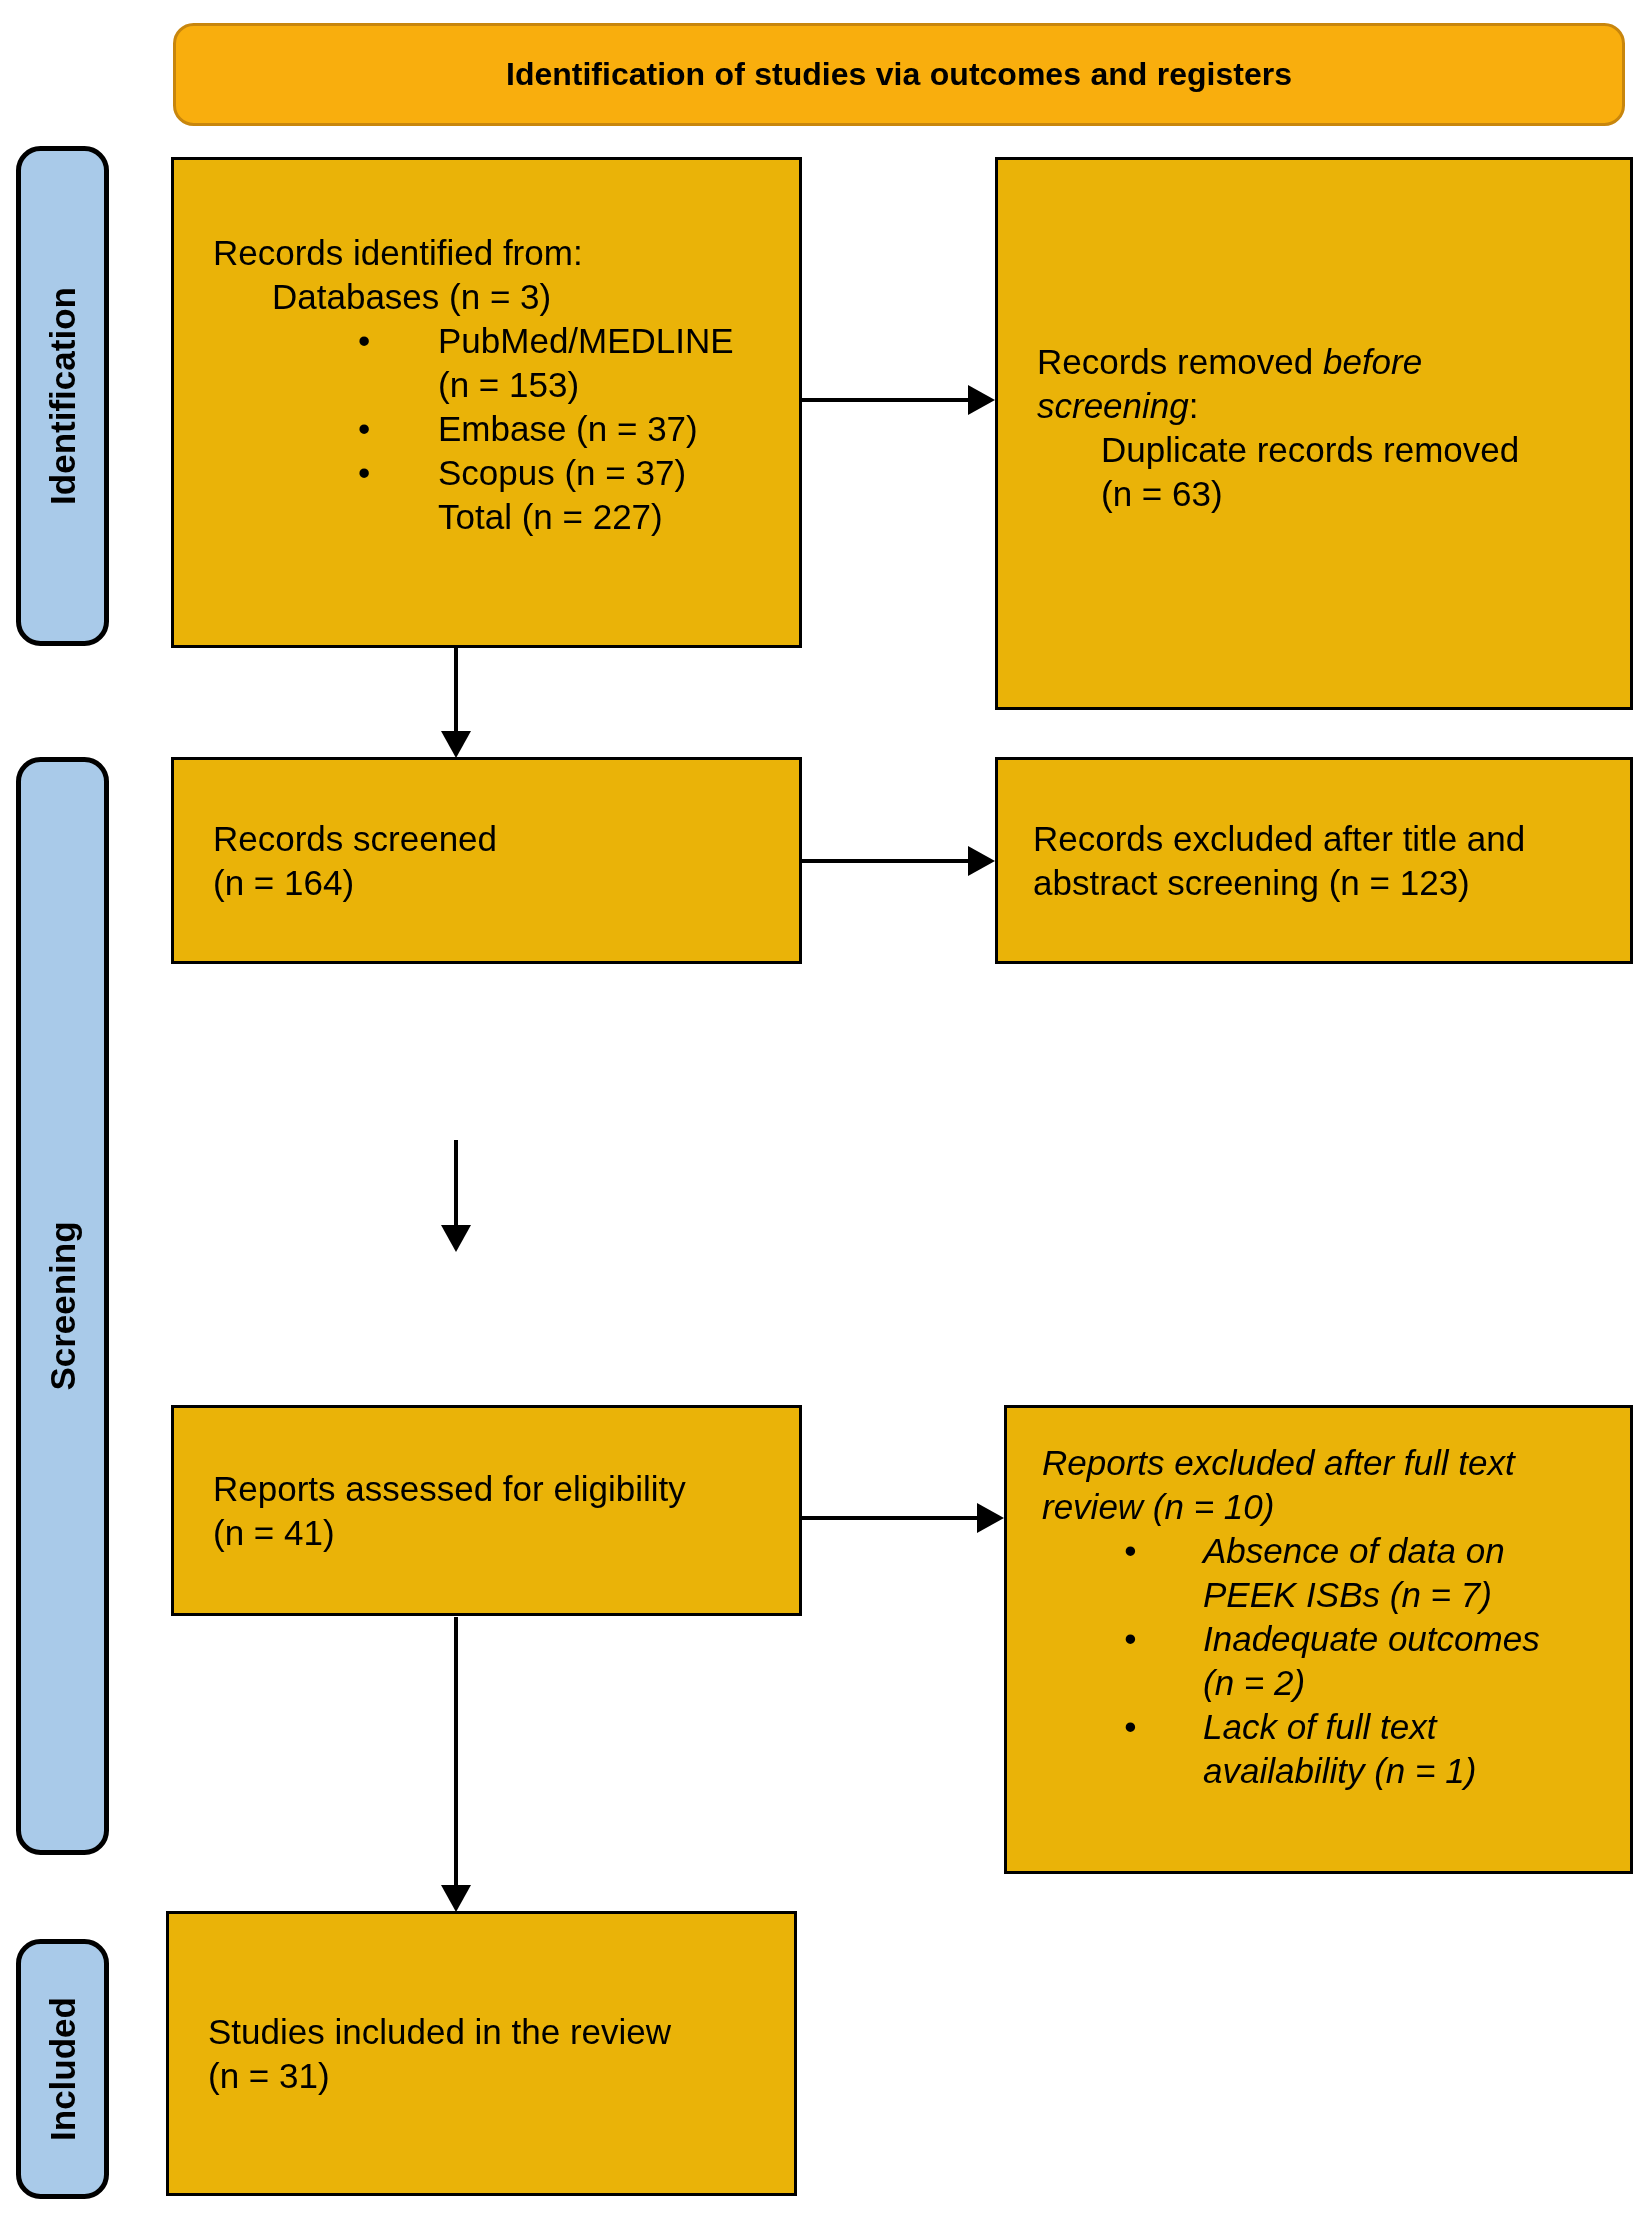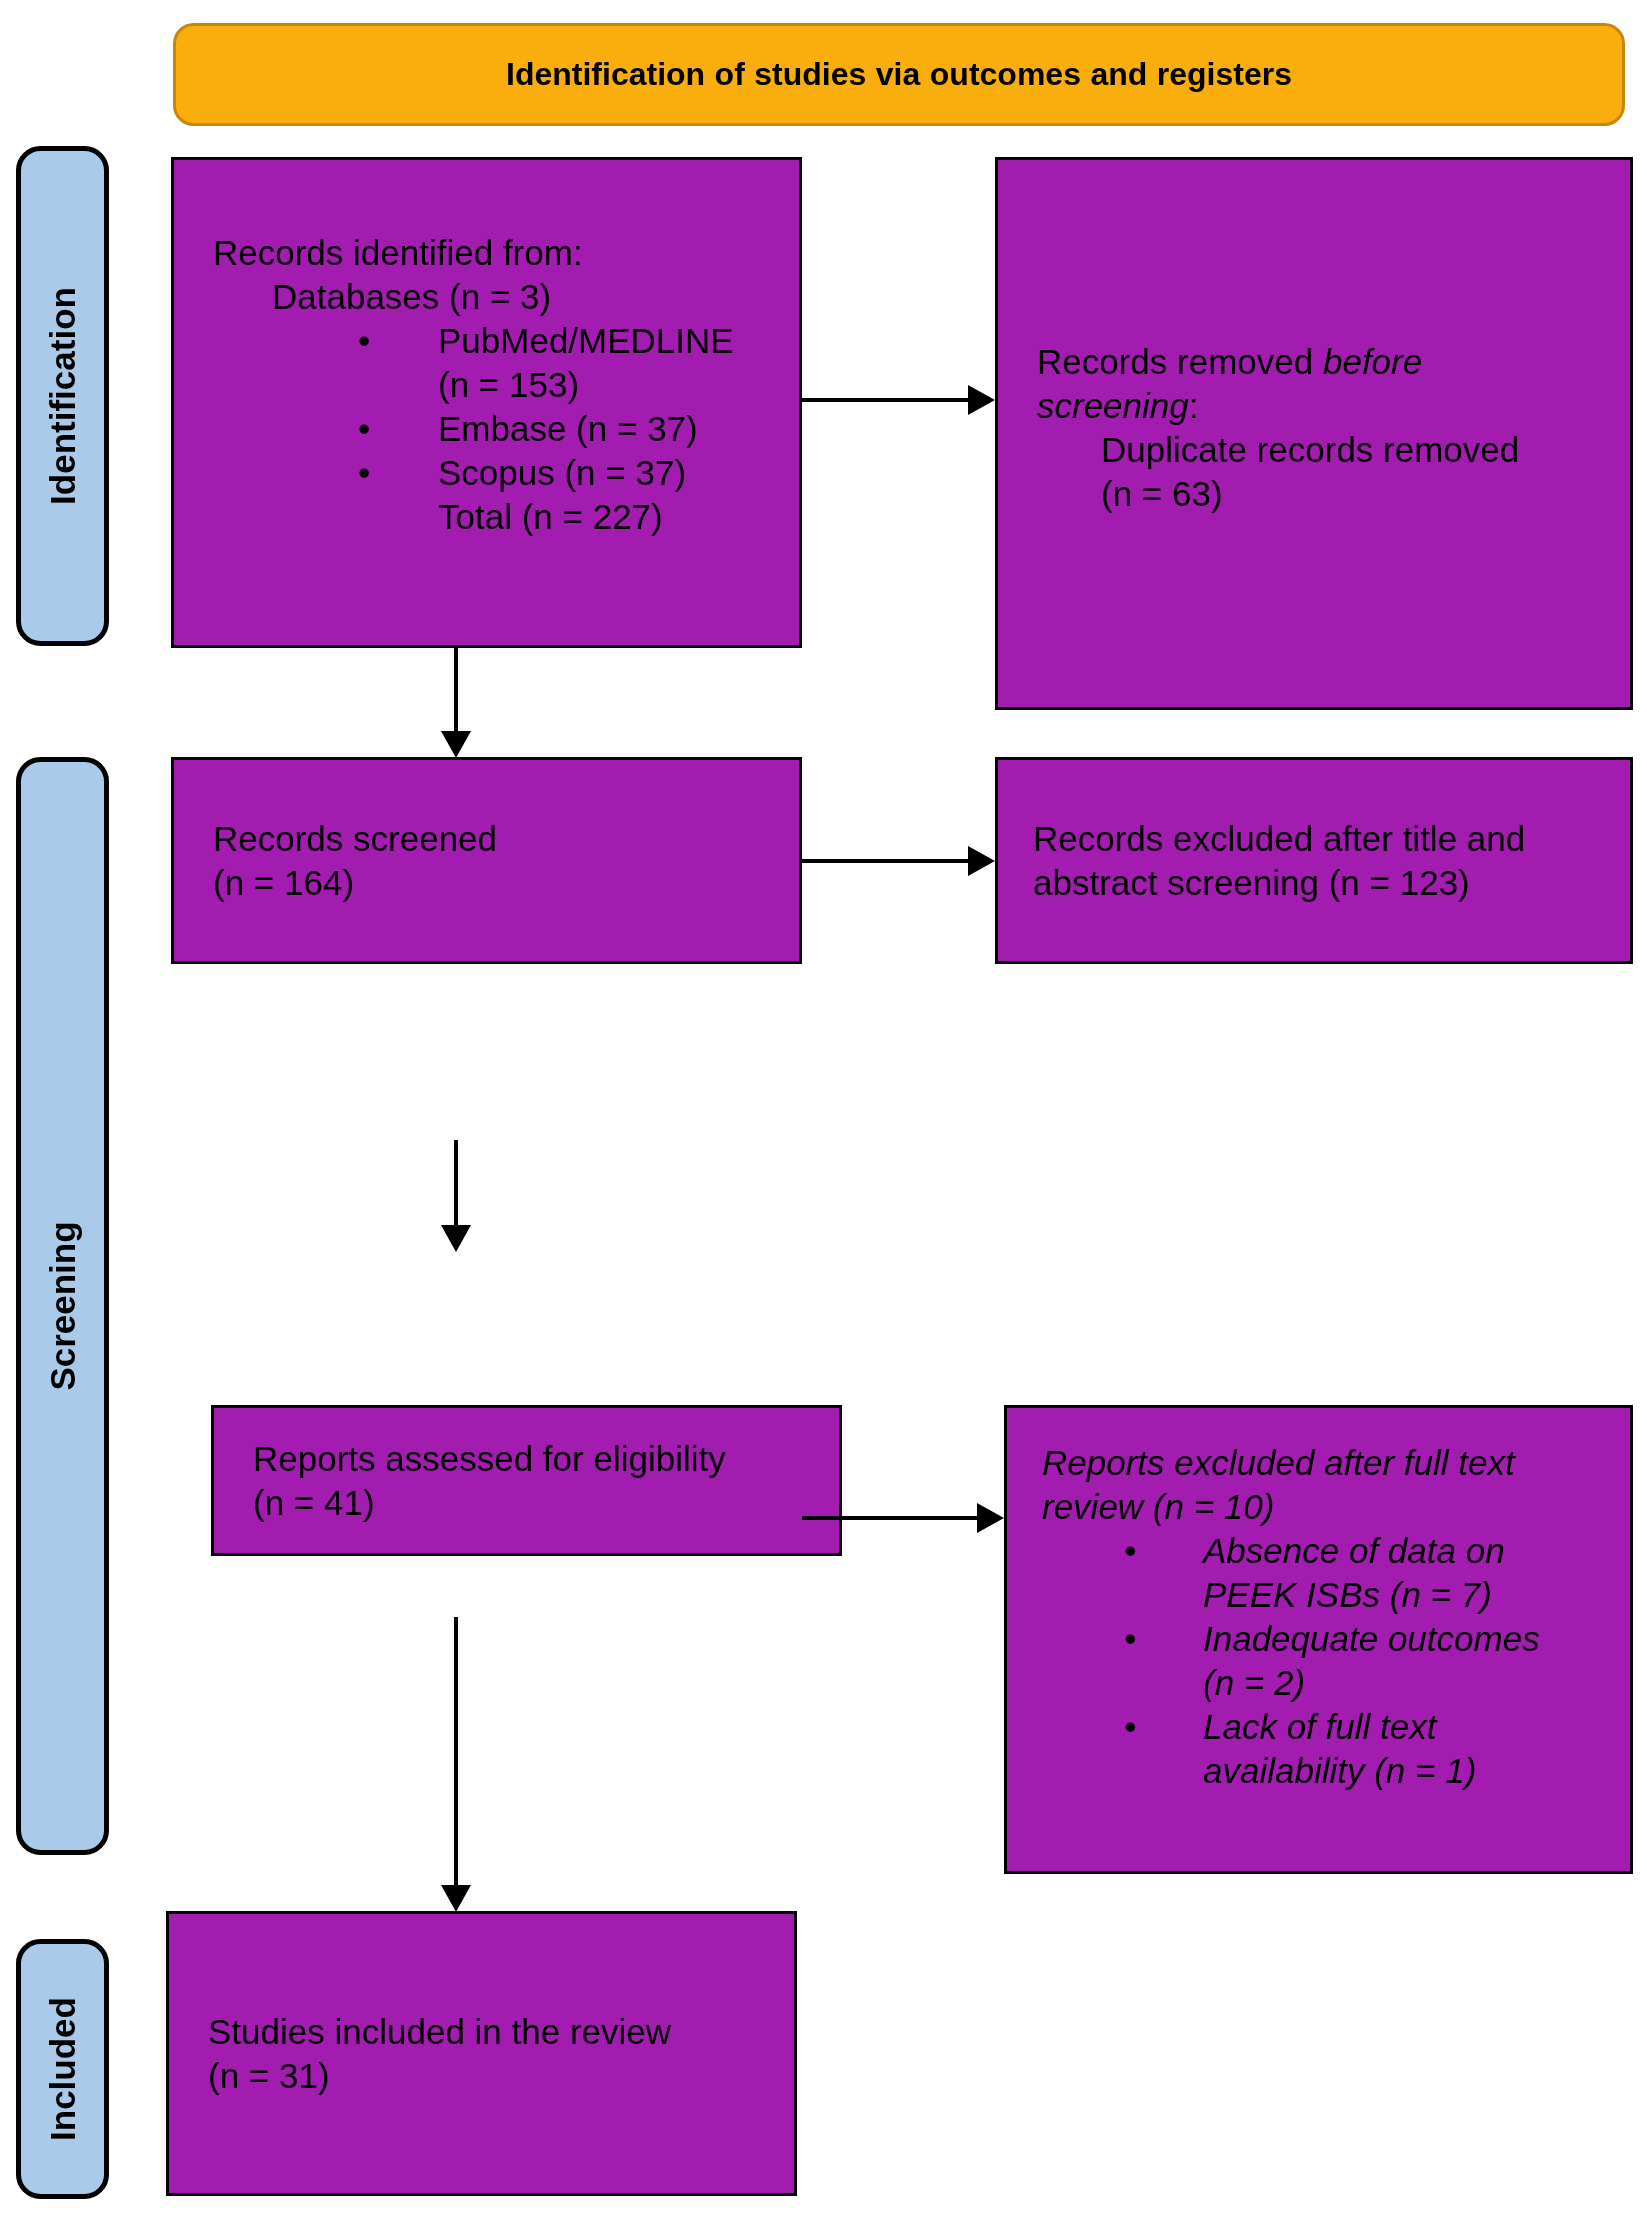--- a/index.html
+++ b/index.html
@@ -42,41 +42,41 @@
     white-space:nowrap;
     font-size:35px; font-weight:bold;
   }
   #stage-identification{ top:146px; height:500px; }
   #stage-screening{ top:757px; height:1098px; }
   #stage-included{ top:1939px; height:260px; }
 
   
   .fbox{
     position:absolute;
-    background:#a21caf;
+    background:#eab308;
     border:3.9px solid #000;
     box-sizing:border-box;
     font-size:35px;
   }
   .fbox .line{
     position:relative;
     line-height:44px;
     white-space:nowrap;
   }
   .fbox .bullet{
     position:absolute;
     top:0;
   }
   .vcenter{ display:flex; flex-direction:column; justify-content:center; }
 
   #box-records-identified{ left:171px; top:157px;  width:631px; height:491px; padding:71px 13px 0 39px; }
   #box-records-removed   { left:995px; top:157px; width:638px; height:553px; padding:180px 13px 0 39px; }
   #box-records-screened  { left:171px; top:757px; width:631px; height:207px; padding:0 13px 0 39px; }
   #box-records-excluded  { left:995px; top:757px; width:638px; height:207px; padding:0 13px 0 35px; }
-  #box-reports-assessed  { left:171px; top:1405px; width:631px; height:151px; padding:0 13px 0 39px;margin-left:40px; }
+  #box-reports-assessed  { left:171px; top:1405px; width:631px; height:211px; padding:0 13px 0 39px; }
   #box-reports-excluded  { left:1004px; top:1405px; width:629px; height:469px; padding:33px 9.7px 0 35px;font-style:italic; }
   #box-studies-included  { left:166px; top:1911px; width:631px; height:285px; padding:0 13px 0 39px; }
 
   
   .arrow{ position:absolute; }
   .shaft-h{ position:absolute; height:3.9px; background:#000; top:50%; margin-top:-1.9px; left:0; }
   .shaft-v{ position:absolute; width:3.9px;  background:#000; left:50%; margin-left:-1.9px; top:0; }
   .head-right{
     position:absolute; right:0; top:50%; margin-top:-15px;
     width:0; height:0;

